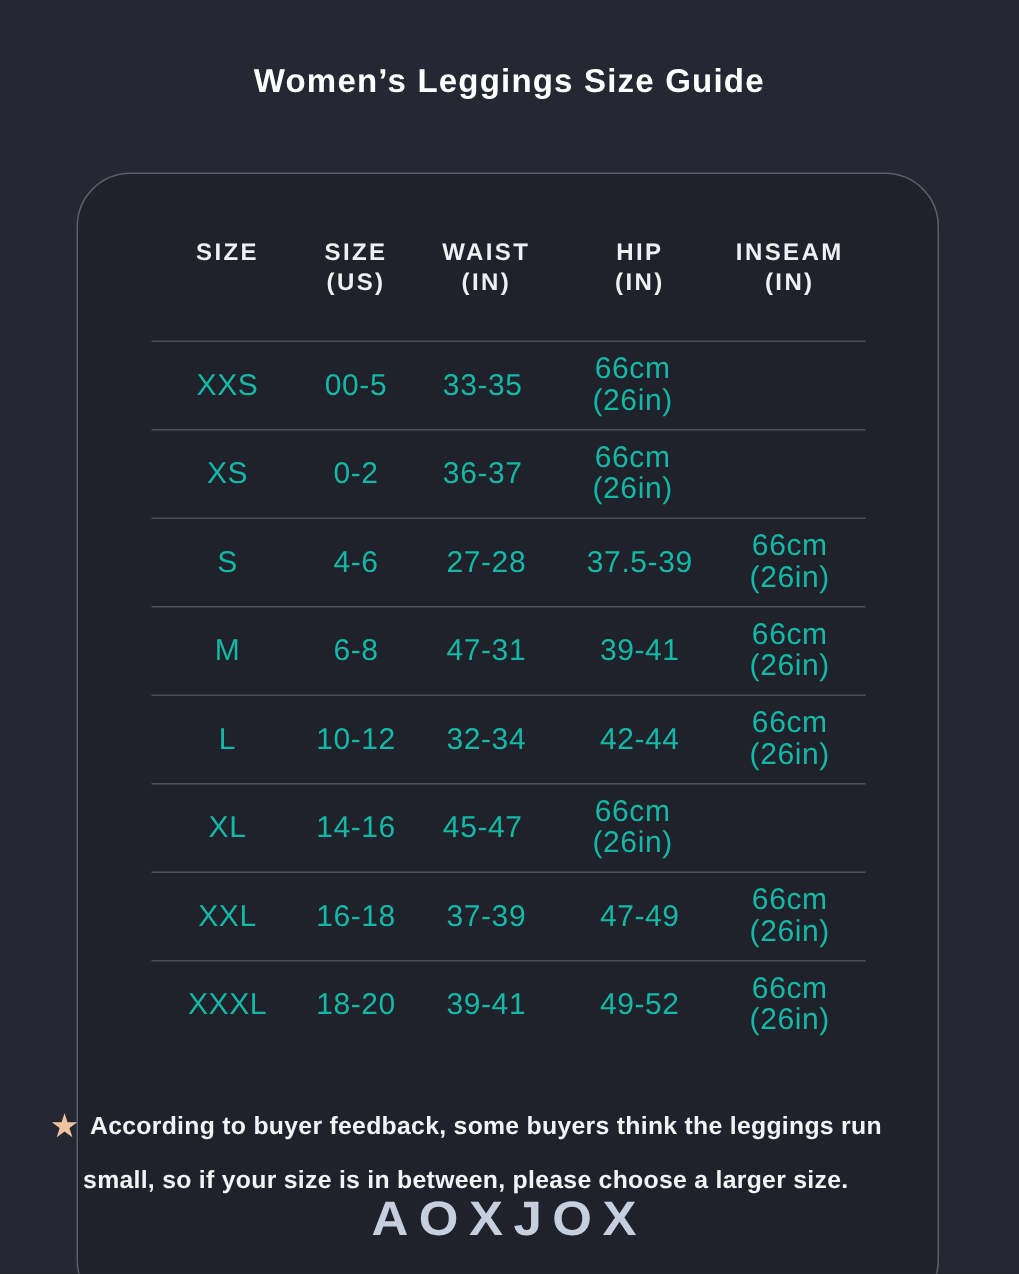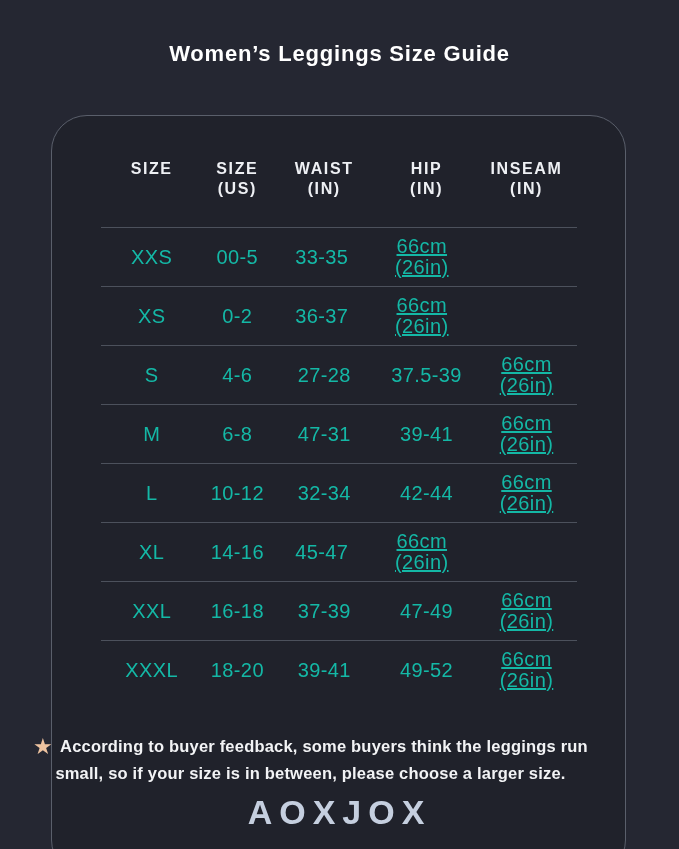--- a/index.html
+++ b/index.html
@@ -55,34 +55,34 @@
     height: 58px;
     border-bottom: 1px solid #4c515c;
   }
   .trow:last-child { border-bottom: none; }
   .td {
     text-align: center;
     color: #14b8a6;
     font-size: 20px;
     letter-spacing: 0.4px;
   }
-  .inseam-cell { line-height: 21px; text-decoration: underline; }
+  .inseam-cell { line-height: 21px; }
   .c1 { width: 21.5%; }
   .c2 { width: 14.5%; }
   .c3 { width: 22%; }
   .c4 { width: 21%; }
   .c5 { width: 21%; }
   .note {
     position: absolute;
     top: 733px; left: 0; width: 621px;
     text-align: center;
     color: #f2f3f5;
     font-weight: bold;
     font-size: 16.5px;
-    line-height: 26px;
+    line-height: 36px;
     letter-spacing: 0.2px;
   }
   .star {
     color: #eec3a0;
     font-size: 22px;
     margin-right: 7px;
     vertical-align: -2px;
     font-weight: normal;
   }
   .brand {

